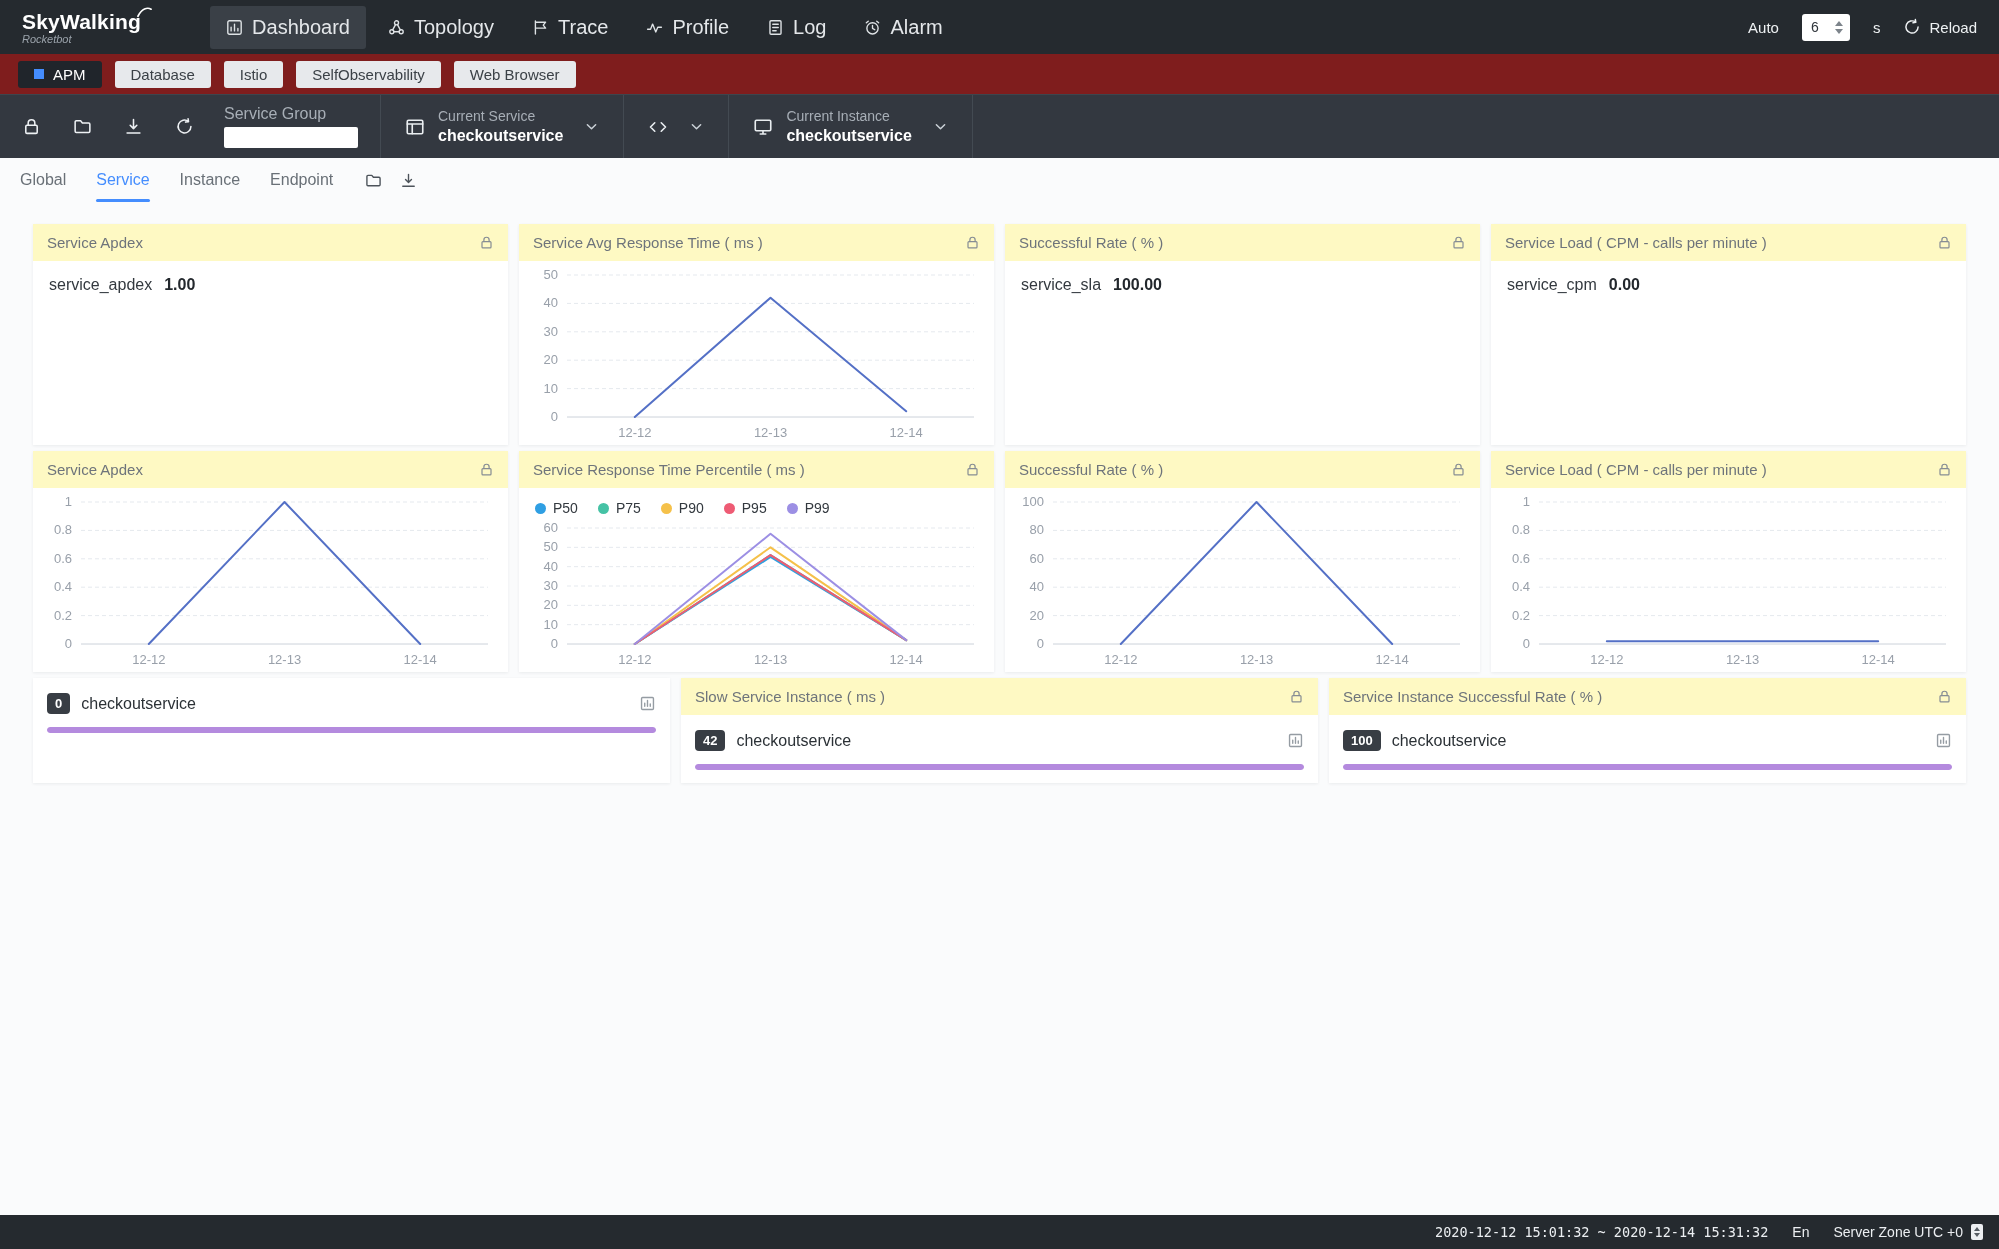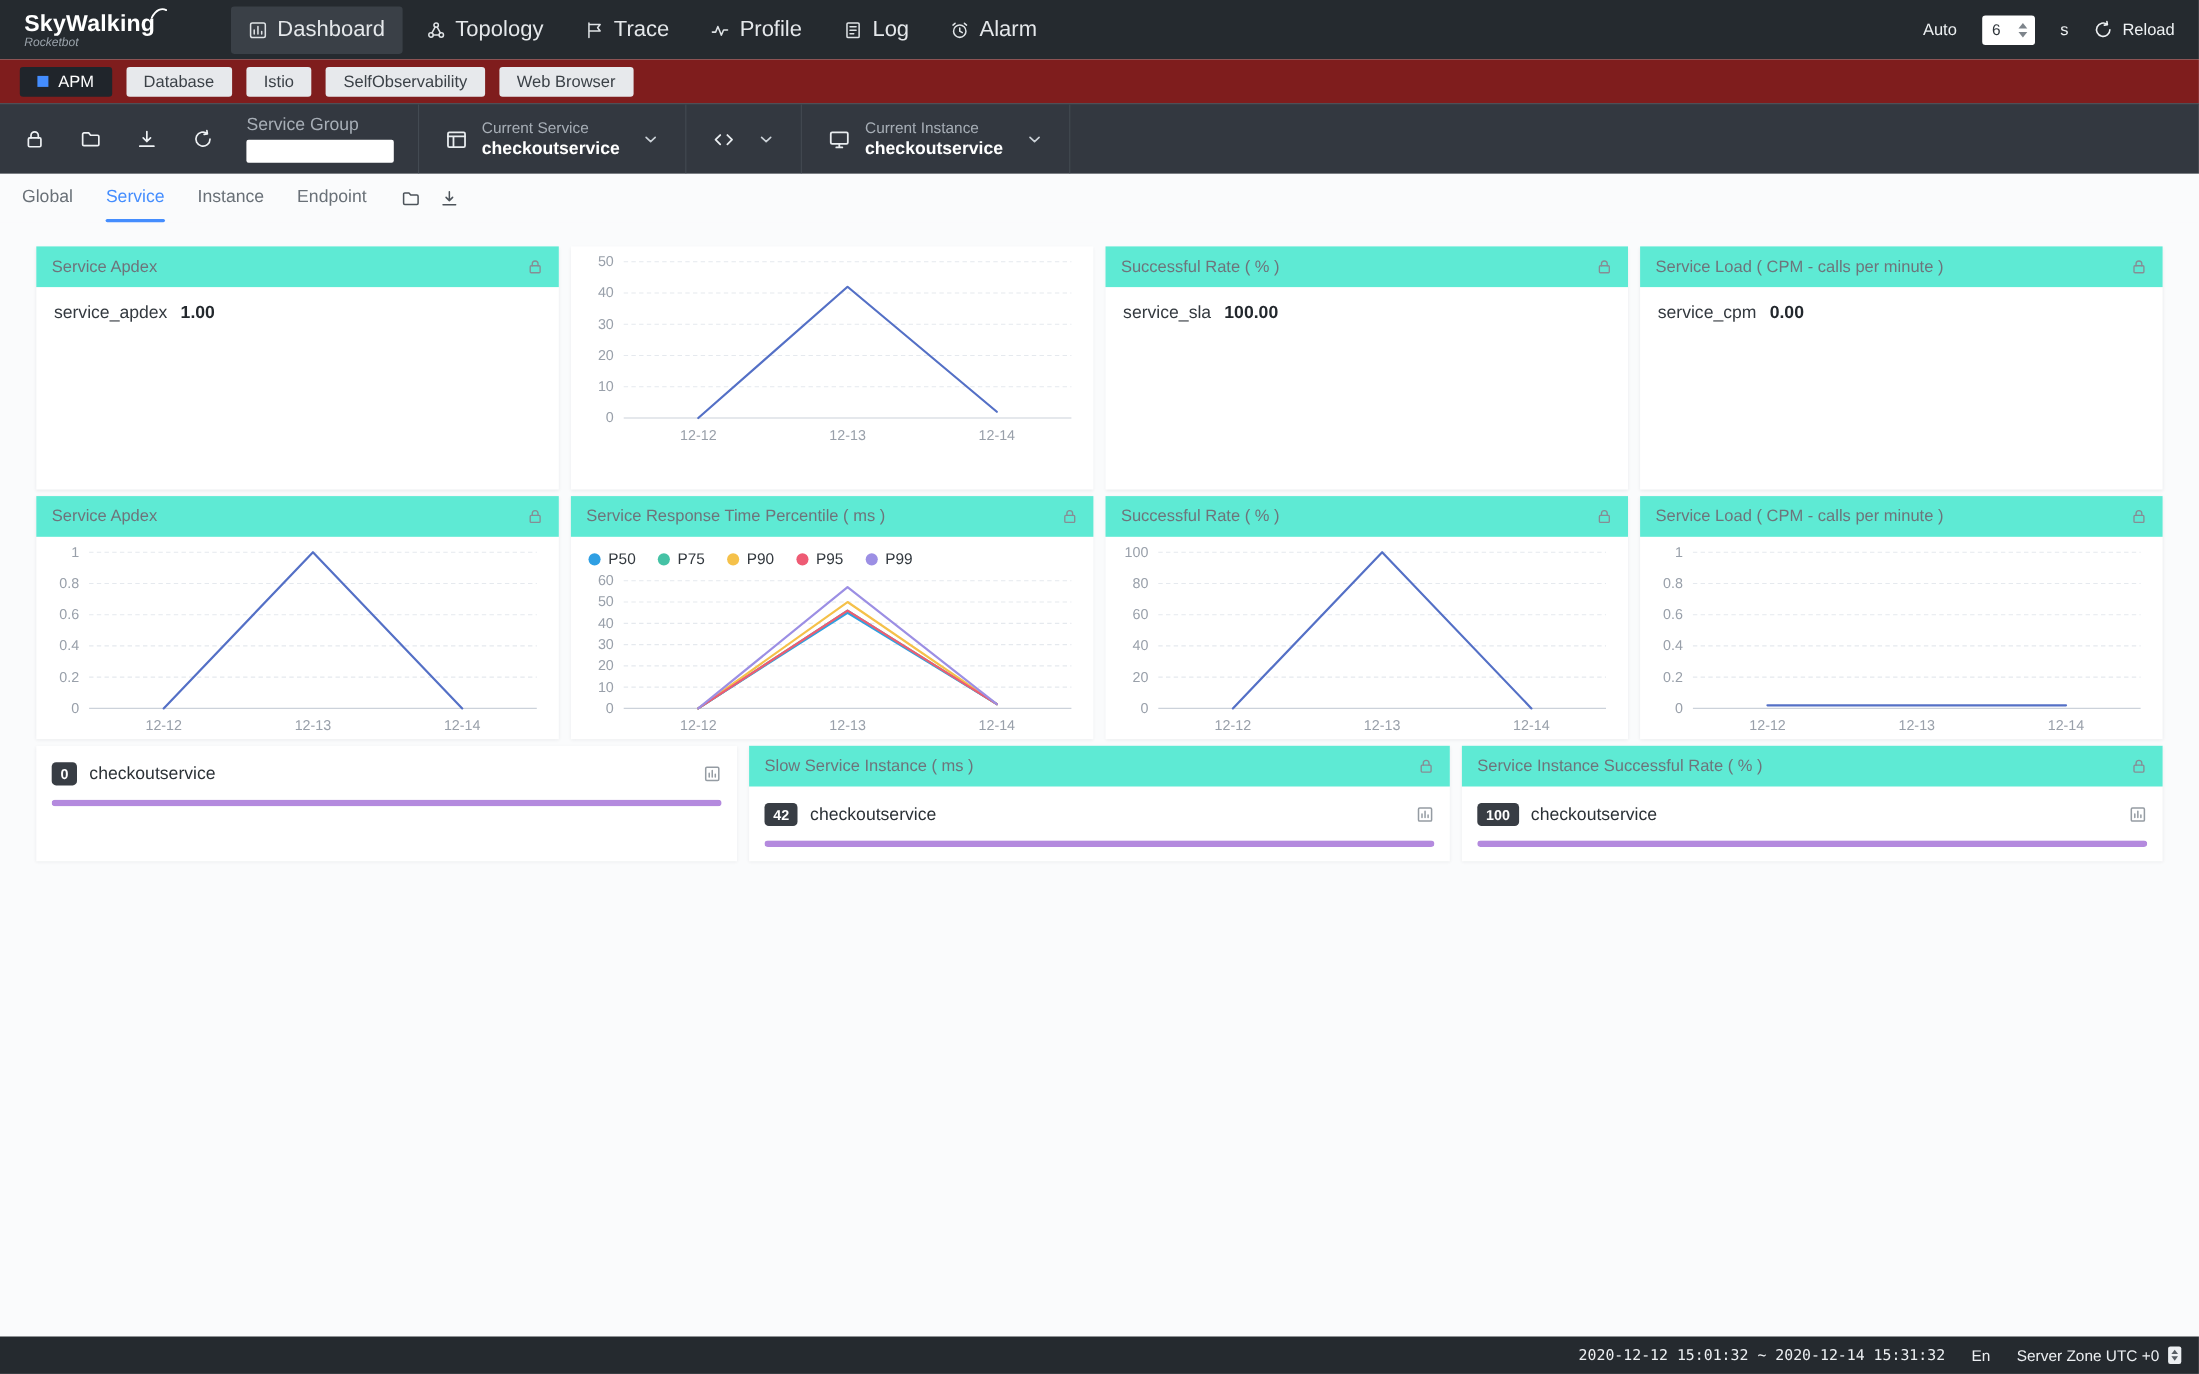--- a/index.html
+++ b/index.html
@@ -104,21 +104,21 @@
   .vt-icons .icon { font-size: 17px; color: #4c535a; cursor: pointer; }
 
   
   .content { flex: 1 1 auto; background: #fafbfc; padding: 22px 33px 0; overflow: hidden; }
   .grid { display: grid; column-gap: 11px; margin-bottom: 6px; }
   .g4 { grid-template-columns: repeat(4, 1fr); }
   .g3 { grid-template-columns: repeat(3, 1fr); }
 
   .card { background: #fff; box-shadow: 0 1px 3px rgba(20,30,40,0.07); display: flex; flex-direction: column; }
   .card-head {
-    height: 37px; flex: 0 0 auto; background: #5eead4;
+    height: 37px; flex: 0 0 auto; background: #fef9c3;
     display: flex; align-items: center; justify-content: space-between; padding: 0 14px;
   }
   .card-title { color: #6e747b; font-size: 15px; white-space: nowrap; overflow: hidden; text-overflow: ellipsis; }
   .card-head .icon { font-size: 15px; color: #868d94; cursor: pointer; flex: 0 0 auto; margin-left: 8px; }
 
   .card-body.statbody { height: 184px; padding: 15px 16px; font-size: 16px; }
   .stat-name { color: #33393f; }
   .stat-value { color: #23282d; font-weight: 700; margin-left: 12px; }
 
   .card-body.chartbody { height: 184px; display: flex; flex-direction: column; padding: 2px 4px 0 0; }
@@ -378,20 +378,29 @@
             <span class="icon">
               <svg viewBox="0 0 16 16" width="1em" height="1em" fill="none" stroke="currentColor" stroke-width="1.3" stroke-linecap="round" stroke-linejoin="round">
                 <rect x="3.2" y="7" width="9.6" height="6.8" rx="1"></rect>
                 <path d="M5.2 7V5.2a2.8 2.8 0 0 1 5.6 0V7"></path>
               </svg>
             </span>
           </div>
           <div class="card-body statbody"><span class="stat-name">service_apdex</span><span class="stat-value">1.00</span></div>
         </section>
         <section class="card">
+          <div class="card-head">
+            <span class="card-title">Service Avg Response Time ( ms )</span>
+            <span class="icon">
+              <svg viewBox="0 0 16 16" width="1em" height="1em" fill="none" stroke="currentColor" stroke-width="1.3" stroke-linecap="round" stroke-linejoin="round">
+                <rect x="3.2" y="7" width="9.6" height="6.8" rx="1"></rect>
+                <path d="M5.2 7V5.2a2.8 2.8 0 0 1 5.6 0V7"></path>
+              </svg>
+            </span>
+          </div>
           <div class="card-body chartbody">
             <div class="chart-host"><svg width="471" height="182">
                 <line x1="48" y1="154" x2="455" y2="154" stroke="#ccd2da" stroke-width="1"></line>
                 <text x="39" y="158" text-anchor="end" fill="#99a0aa" font-size="13">0</text>
                 <line x1="48" y1="125.60000000000001" x2="455" y2="125.60000000000001" stroke="#e5e9ee" stroke-width="1" stroke-dasharray="4 3"></line>
                 <text x="39" y="129.60000000000002" text-anchor="end" fill="#99a0aa" font-size="13">10</text>
                 <line x1="48" y1="97.2" x2="455" y2="97.2" stroke="#e5e9ee" stroke-width="1" stroke-dasharray="4 3"></line>
                 <text x="39" y="101.2" text-anchor="end" fill="#99a0aa" font-size="13">20</text>
                 <line x1="48" y1="68.80000000000001" x2="455" y2="68.80000000000001" stroke="#e5e9ee" stroke-width="1" stroke-dasharray="4 3"></line>
                 <text x="39" y="72.80000000000001" text-anchor="end" fill="#99a0aa" font-size="13">30</text>

